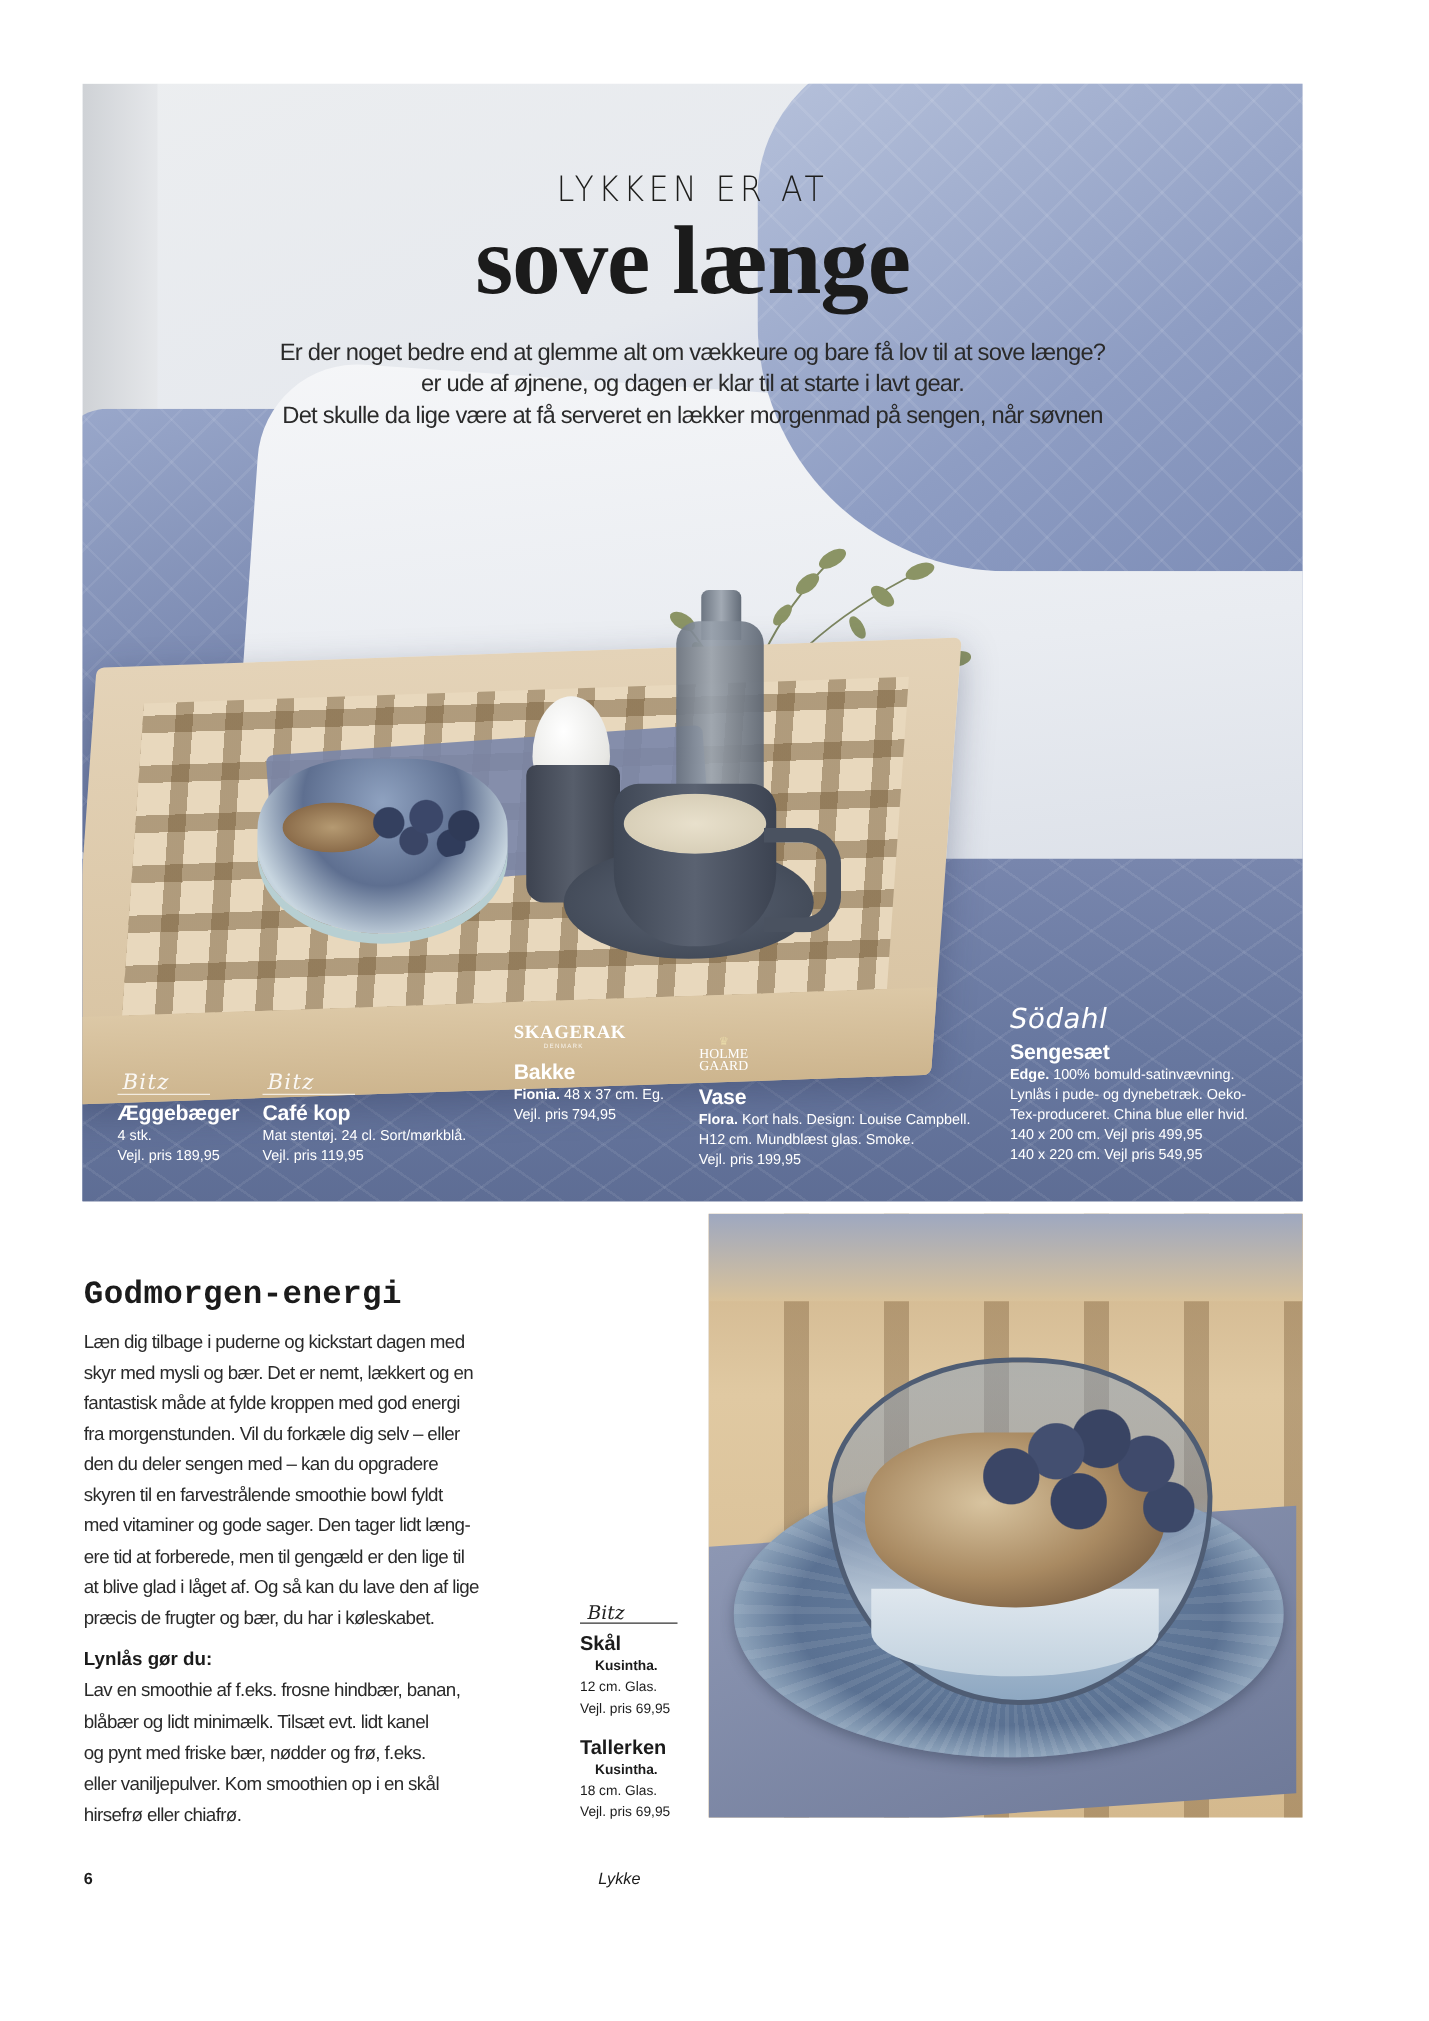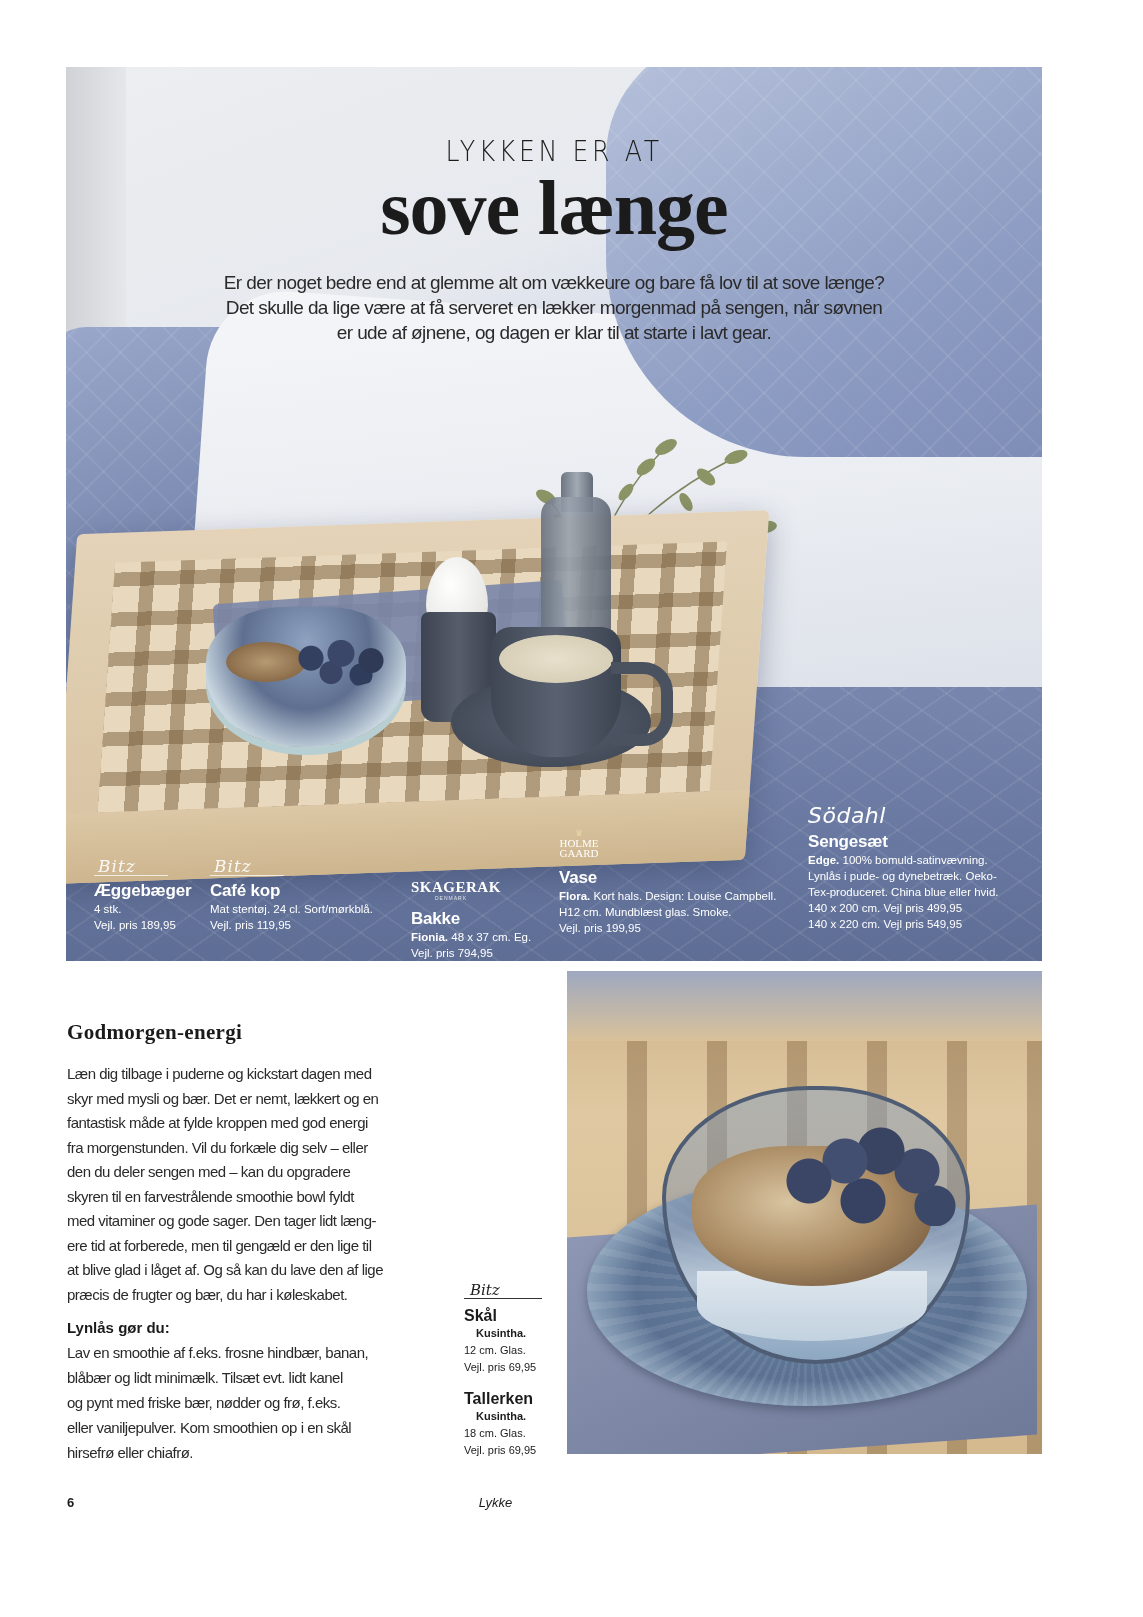--- a/index.html
+++ b/index.html
@@ -65,21 +65,21 @@
   .cap .name { font-weight: bold; font-size: 17px; margin-top: 5px; line-height: 20px; letter-spacing: -0.2px; }
   .cap .line { font-size: 11.5px; line-height: 16px; }
   .cap .line b { font-weight: bold; }
   .logo-skagerak { font-family:"Liberation Serif", serif; font-weight:bold; font-size: 15px; letter-spacing: 0.5px; line-height: 15px; }
   .logo-skagerak-sub { font-size: 5px; letter-spacing: 1px; text-align:center; width: 80px; opacity: .8; }
   .logo-holme { font-family:"Liberation Serif", serif; font-size: 11px; line-height: 10px; text-align:center; width: 40px; }
   .logo-holme-crown { width: 40px; text-align:center; font-size: 9px; color:#e8d9a8; line-height:9px; }
   .logo-sodahl { font-family:"DejaVu Sans", sans-serif; font-weight: 200; font-size: 22px; font-style: italic; letter-spacing: 0.5px; line-height: 22px; }
 
   
-  .sec-title { position:absolute; left:67px; top:1020px; font-family:Liberation Serif, serif; font-weight:bold; font-size: 21px; color:#1b1b1b; letter-spacing: 0.3px; }
+  .sec-title { position:absolute; left:67px; top:1020px; font-family:Liberation Mono, monospace; font-weight:bold; font-size: 26px; color:#1b1b1b; letter-spacing: 0.3px; }
   .body-text { position:absolute; left:67px; top:1062px; width: 360px; font-family:"Liberation Sans", sans-serif; font-size: 15px; line-height: 24.5px; color:#2a2a2a; }
   .body-text span { display:block; letter-spacing: -0.5px; white-space: nowrap; }
   .how-title { position:absolute; left:67px; top:1319px; font-weight:bold; font-size: 15px; color:#1b1b1b; }
   .how-text { position:absolute; left:67px; top:1340px; width: 360px; font-size: 15px; line-height: 25px; color:#2a2a2a; }
   .how-text span { display:block; letter-spacing: -0.5px; white-space: nowrap; }
 
   .side-cap { position:absolute; left:464px; top:1282px; color:#1b1b1b; }
   .side-cap .logo-bitz { font-family:"DejaVu Serif", serif; font-style: italic; font-size: 15px; border-bottom: 1px solid #333; width: 72px; padding-left: 6px; line-height: 16px; color:#222; }
   .side-cap .name { font-weight:bold; font-size: 16px; line-height: 19px; margin-top: 7px; }
   .side-cap .line { font-size: 11px; line-height: 17px; }
@@ -155,39 +155,39 @@
   <div class="berries"></div>
   <div class="saucer"></div>
   <div class="cup"></div>
   <div class="cup-milk"></div>
   <div class="cup-handle"></div>
 
   <div class="kicker">LYKKEN ER AT</div>
   <div class="title">sove længe</div>
   <div class="intro">
     <span>Er der noget bedre end at glemme alt om vækkeure og bare få lov til at sove længe?</span>
+    <span>er ude af øjnene, og dagen er klar til at starte i lavt gear.</span>
     <span>Det skulle da lige være at få serveret en lækker morgenmad på sengen, når søvnen</span>
-    <span>er ude af øjnene, og dagen er klar til at starte i lavt gear.</span>
   </div>
 
   <div class="cap" style="left:28px; top:790px;">
     <div class="logo-bitz">Bitz</div>
     <div class="name">Æggebæger</div>
     <div class="line">4 stk.</div>
     <div class="line">Vejl. pris 189,95</div>
   </div>
 
   <div class="cap" style="left:144px; top:790px;">
     <div class="logo-bitz">Bitz</div>
     <div class="name">Café kop</div>
     <div class="line">Mat stentøj. 24 cl. Sort/mørkblå.</div>
     <div class="line">Vejl. pris 119,95</div>
   </div>
 
-  <div class="cap" style="left:345px; top:813px;">
+  <div class="cap" style="left:345px; top:752px;">
     <div class="logo-skagerak">SKAGERAK</div>
     <div class="logo-skagerak-sub">DENMARK</div>
     <div class="name" style="margin-top:8px">Bakke</div>
     <div class="line"><b>Fionia.</b><span> 48 x 37 cm. Eg.</span></div>
     <div class="line">Vejl. pris 794,95</div>
   </div>
 
   <div class="cap" style="left:493px; top:762px;">
     <div class="logo-holme-crown">♛</div>
     <div class="logo-holme">HOLME GAARD</div>

